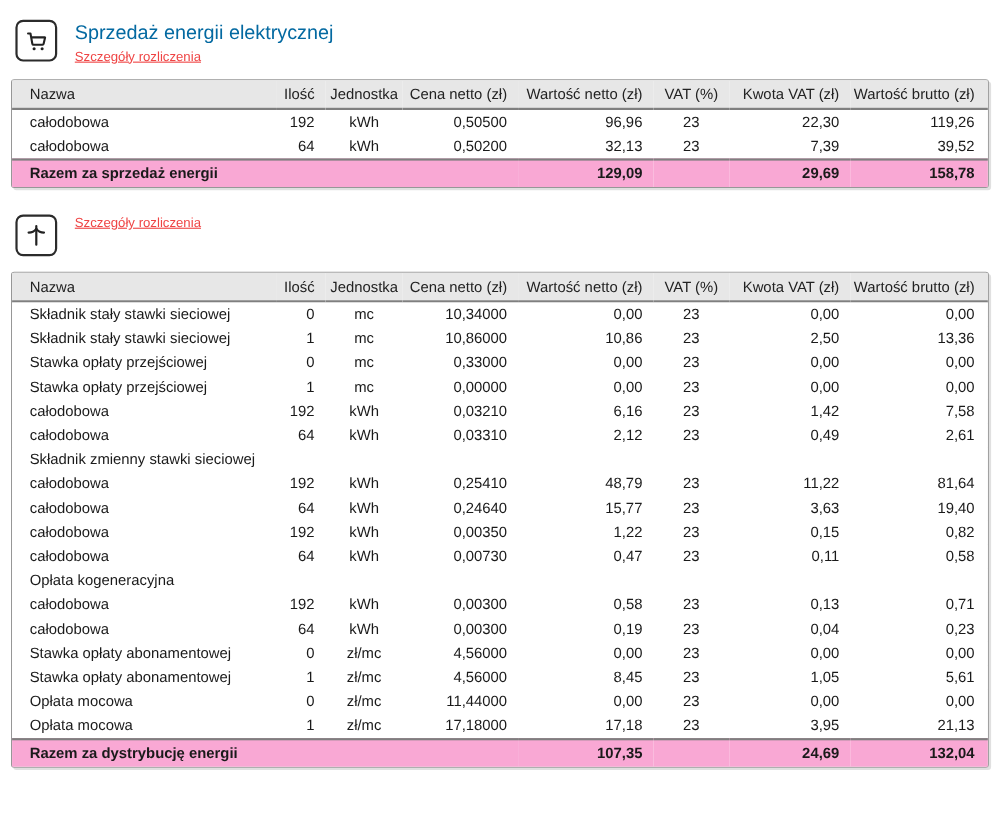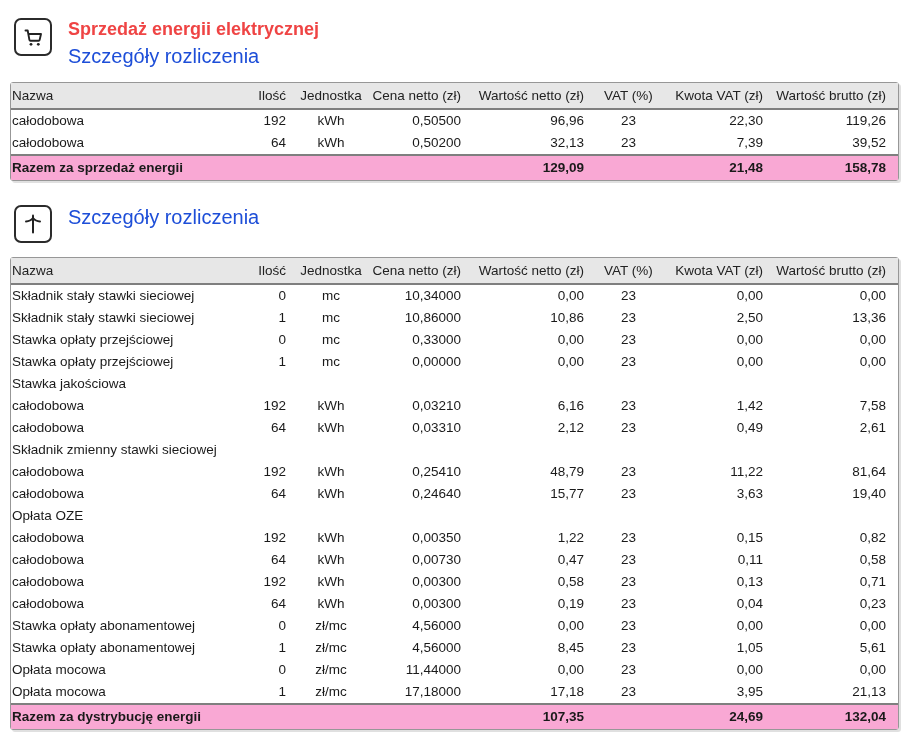--- a/index.html
+++ b/index.html
@@ -14,36 +14,36 @@
   
   .section-header{display:flex;align-items:flex-start;gap:16px;padding-left:4px;margin-bottom:14px;}
   .icon-box{
     width:38px;height:38px;flex:0 0 38px;
     border:2px solid #2b2b2b;border-radius:7px;
     display:flex;align-items:center;justify-content:center;
     box-sizing:border-box;background:#fff;
   }
   .icon-box svg{display:block;}
   .titles{line-height:1.2;}
-  .section-title{font-size:18px;font-weight:bold;color:#ef4444;margin:1px 0 3px 0;}
-  .section-subtitle{font-size:20px;color:#1d4ed8;}
+  .section-title{font-size:18px;font-weight:normal;color:#0369a1;margin:1px 0 3px 0;}
+  .section-subtitle{font-size:12px;color:#ef4444;text-decoration:underline;}
 
   
   table.billing{
     width:887px;table-layout:fixed;border-collapse:separate;border-spacing:0;
     border:1px solid #979797;border-radius:3px;
     box-shadow:2px 2px 0 rgba(0,0,0,.12);
     font-size:13.5px;
   }
   col.c-nazwa{width:240px}col.c-ilosc{width:45px}col.c-jedn{width:70px}
   col.c-cena{width:105px}col.c-wnetto{width:123px}col.c-vat{width:69px}
   col.c-kvat{width:110px}col.c-brutto{width:125px}
 
   th,td{padding:0;font-weight:normal;overflow:hidden;white-space:nowrap;}
-  .al-left{text-align:left;padding-left:1px;}
+  .al-left{text-align:left;padding-left:16px;}
   .al-right{text-align:right;padding-right:10px;}
   .al-center{text-align:center;margin-left:37px;}
   td:last-child.al-right,th:last-child.al-right{padding-right:12px;}
 
   thead th{
     background:#e7e7e7;color:#222;
     height:25px;vertical-align:middle;
     border-bottom:2px solid #7f7f7f;
   }
   tbody td{height:22px;vertical-align:middle;background:#fff;}
@@ -116,21 +116,21 @@
             <td class="al-center">23</td>
             <td class="al-right">7,39</td>
             <td class="al-right">39,52</td>
           </tr>
         </tbody>
       <tfoot>
         <tr>
           <td class="al-left" colspan="4">Razem za sprzedaż energii</td>
           <td class="al-right">129,09</td>
           <td class="al-center"></td>
-          <td class="al-right">21,48</td>
+          <td class="al-right">29,69</td>
           <td class="al-right">158,78</td>
         </tr>
       </tfoot>
     </table>
   </div>
 
   <div class="section section--distribution">
     <div class="section-header">
       <div class="icon-box">
         <svg width="24" height="24" viewBox="0 0 24 24" fill="none" stroke="#222222" stroke-width="2" stroke-linecap="round" stroke-linejoin="round">
@@ -202,23 +202,20 @@
             <td class="al-left">Stawka opłaty przejściowej</td>
             <td class="al-right">1</td>
             <td class="al-center">mc</td>
             <td class="al-right">0,00000</td>
             <td class="al-right">0,00</td>
             <td class="al-center">23</td>
             <td class="al-right">0,00</td>
             <td class="al-right">0,00</td>
           </tr>
           <tr>
-            <td colspan="8" class="al-left">Stawka jakościowa</td>
-          </tr>
-          <tr>
             <td class="al-left">całodobowa</td>
             <td class="al-right">192</td>
             <td class="al-center">kWh</td>
             <td class="al-right">0,03210</td>
             <td class="al-right">6,16</td>
             <td class="al-center">23</td>
             <td class="al-right">1,42</td>
             <td class="al-right">7,58</td>
           </tr>
           <tr>
@@ -248,41 +245,41 @@
             <td class="al-left">całodobowa</td>
             <td class="al-right">64</td>
             <td class="al-center">kWh</td>
             <td class="al-right">0,24640</td>
             <td class="al-right">15,77</td>
             <td class="al-center">23</td>
             <td class="al-right">3,63</td>
             <td class="al-right">19,40</td>
           </tr>
           <tr>
-            <td colspan="8" class="al-left">Opłata OZE</td>
-          </tr>
-          <tr>
             <td class="al-left">całodobowa</td>
             <td class="al-right">192</td>
             <td class="al-center">kWh</td>
             <td class="al-right">0,00350</td>
             <td class="al-right">1,22</td>
             <td class="al-center">23</td>
             <td class="al-right">0,15</td>
             <td class="al-right">0,82</td>
           </tr>
           <tr>
             <td class="al-left">całodobowa</td>
             <td class="al-right">64</td>
             <td class="al-center">kWh</td>
             <td class="al-right">0,00730</td>
             <td class="al-right">0,47</td>
             <td class="al-center">23</td>
             <td class="al-right">0,11</td>
             <td class="al-right">0,58</td>
+          </tr>
+          <tr>
+            <td colspan="8" class="al-left">Opłata kogeneracyjna</td>
           </tr>
           <tr>
             <td class="al-left">całodobowa</td>
             <td class="al-right">192</td>
             <td class="al-center">kWh</td>
             <td class="al-right">0,00300</td>
             <td class="al-right">0,58</td>
             <td class="al-center">23</td>
             <td class="al-right">0,13</td>
             <td class="al-right">0,71</td>

